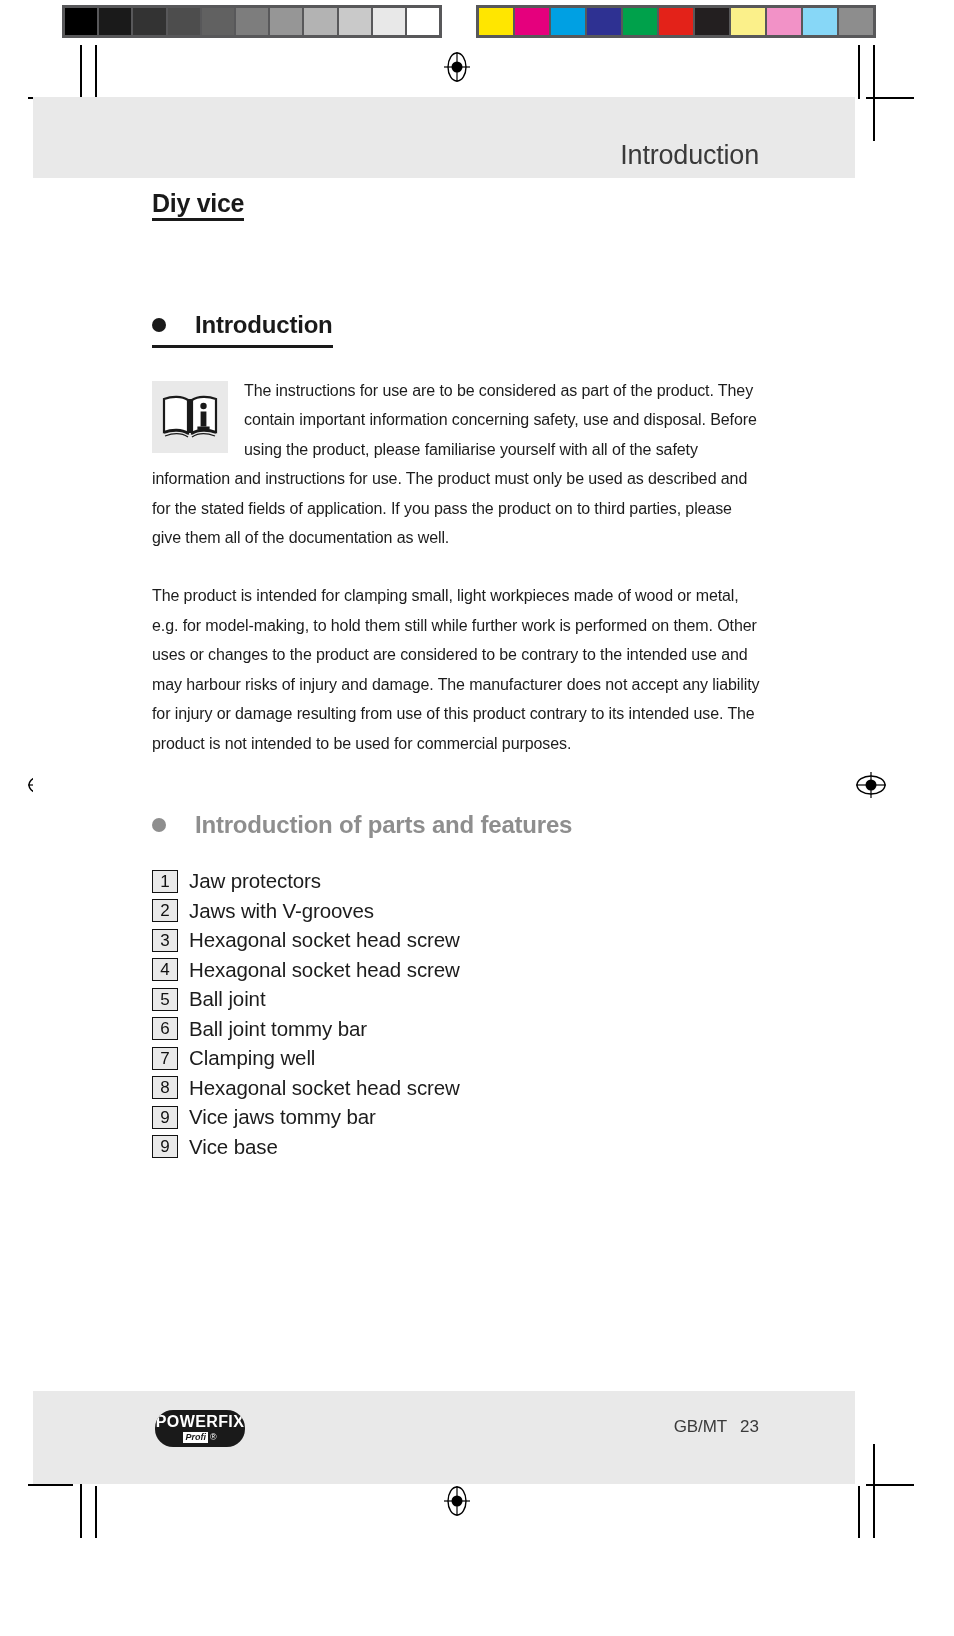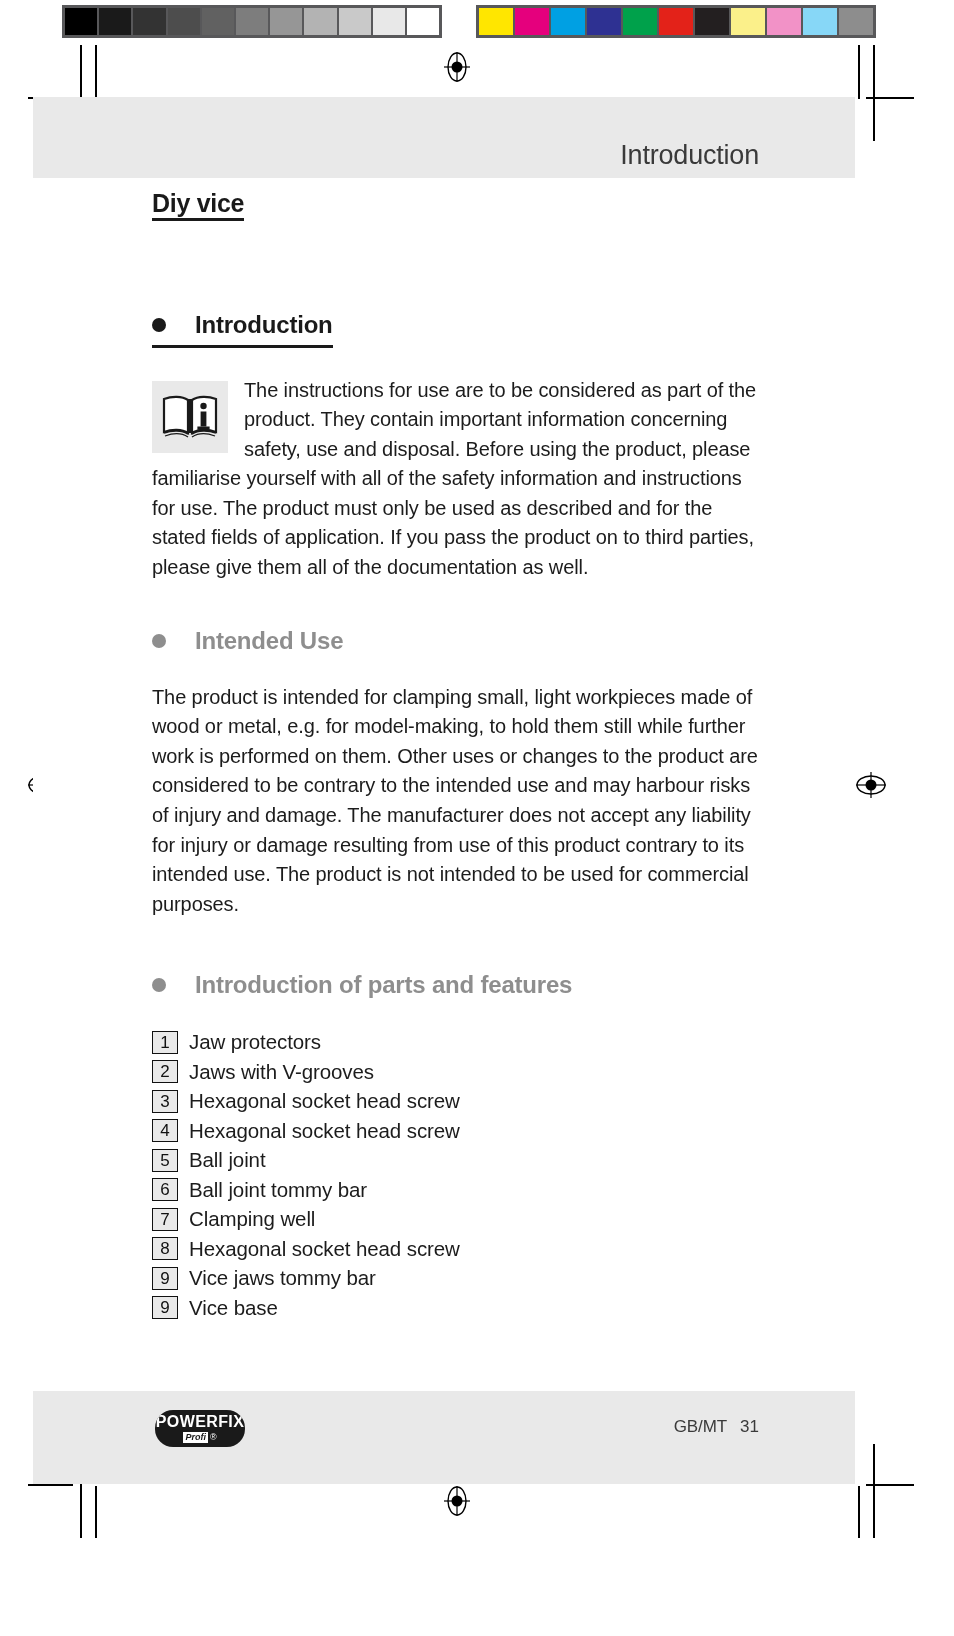--- a/index.html
+++ b/index.html
@@ -131,21 +131,21 @@
     padding-bottom: 6px;
     display: inline-flex;
   }
   .section-heading.gray .bullet { background: #8e8e8e; }
   .section-heading.gray .heading-text { color: #8e8e8e; }
 
   #heading-introduction-wrap { margin-top: 46px; }
 
   
   .body-text {
-    font-size: 20px;
+    font-size: 16px;
     line-height: 29.6px;
     color: #1c1c1c;
     letter-spacing: -0.1px;
     text-align: left;
   }
 
   
   #note-block {
     margin-top: 28px;
     position: relative;
@@ -383,24 +383,20 @@
 
         <circle cx="42.5" cy="14" r="3.2" fill="#1a1a1a"></circle>
         <rect x="39.6" y="19.5" width="5.8" height="15" fill="#1a1a1a"></rect>
         <rect x="36.4" y="34.5" width="12.2" height="3.3" fill="#1a1a1a"></rect>
       </svg>
     </div>
     <div class="body-text" id="note-paragraph">The instructions for use are to be considered as part of the product. They contain important information concerning safety, use and disposal. Before using the product, please familiarise yourself with all of the safety information and instructions for use. The product must only be used as described and for the stated fields of application. If you pass the product on to third parties, please give them all of the documentation as well.</div>
   </div>
 
   
-  <div class="section-heading gray">
-    <span class="bullet"></span>
-    <span class="heading-text">Intended Use</span>
-  </div>
   <div class="body-text" id="intended-use-paragraph">The product is intended for clamping small, light workpieces made of wood or metal, e.g. for model-making, to hold them still while further work is performed on them. Other uses or changes to the product are considered to be contrary to the intended use and may harbour risks of injury and damage. The manufacturer does not accept any liability for injury or damage resulting from use of this product contrary to its intended use. The product is not intended to be used for commercial purposes.</div>
 
   
   <div class="section-heading gray" style="margin-top:52px;">
     <span class="bullet"></span>
     <span class="heading-text">Introduction of parts and features</span>
   </div>
 
   <div id="parts-list">
       <div class="part-row">
@@ -448,14 +444,14 @@
 
 <div id="page-footer">
   <div id="brand-logo">
     <div id="brand-logo-name">POWERFIX</div>
     <div id="brand-logo-sub-wrap">
       <span id="brand-logo-sub">Profi</span>
       <span id="brand-logo-reg">®</span>
     </div>
   </div>
   <div id="footer-locale">GB/MT</div>
-  <div id="footer-pagenum">31</div>
+  <div id="footer-pagenum">23</div>
 </div>
 
 </body></html>

